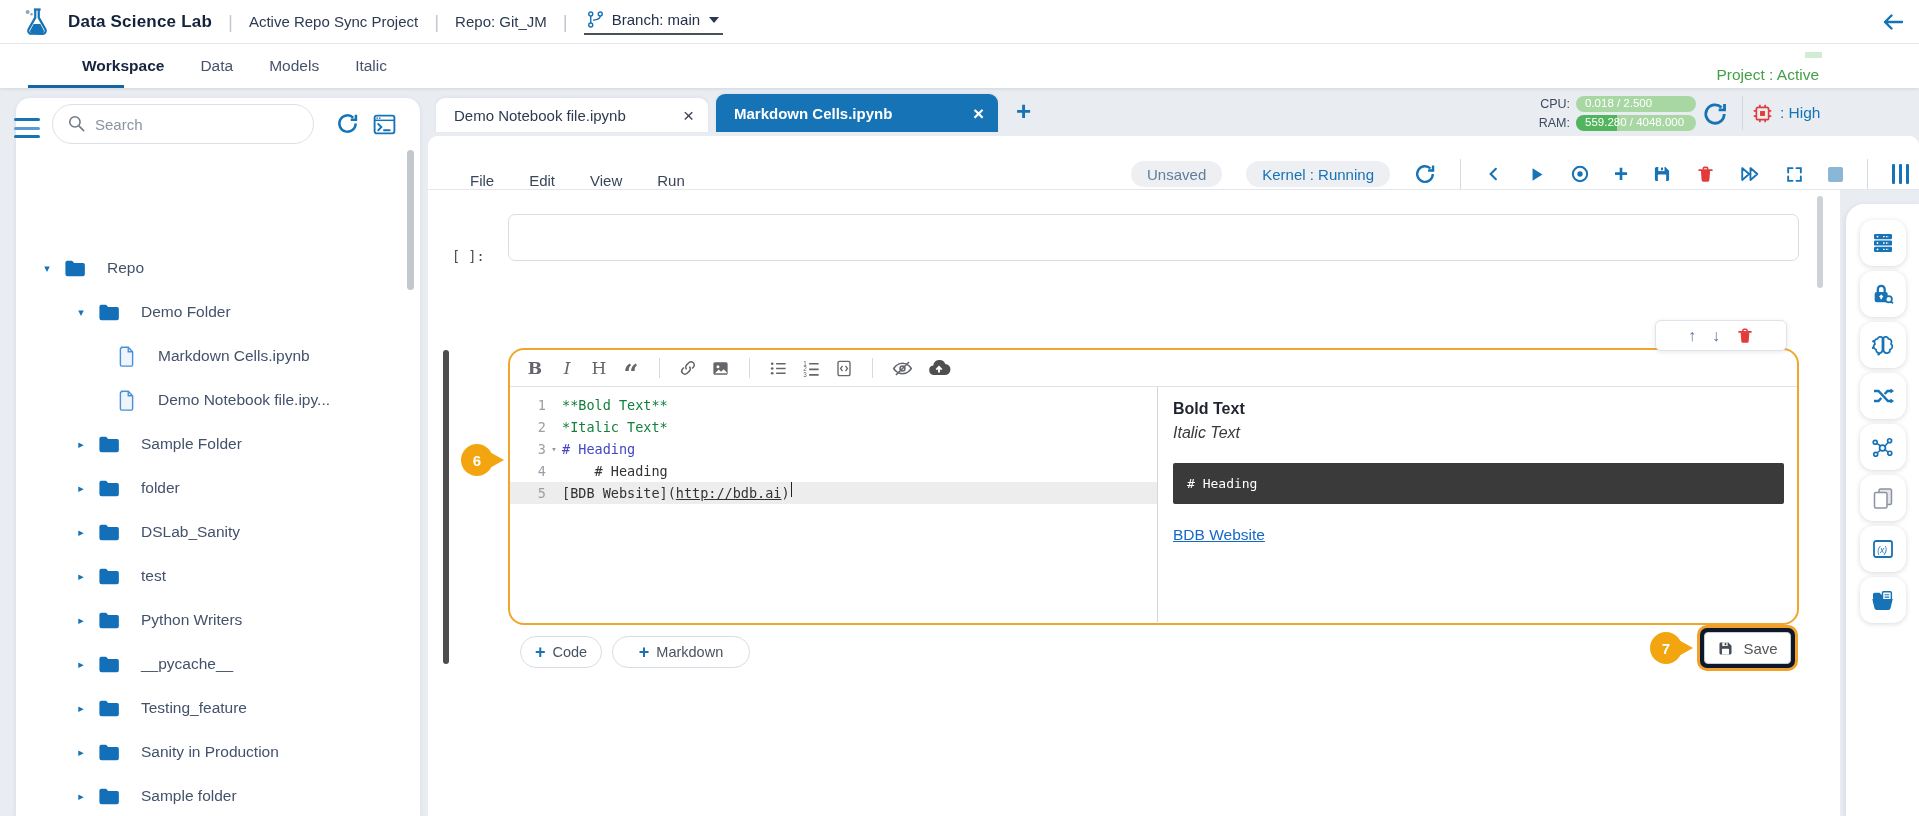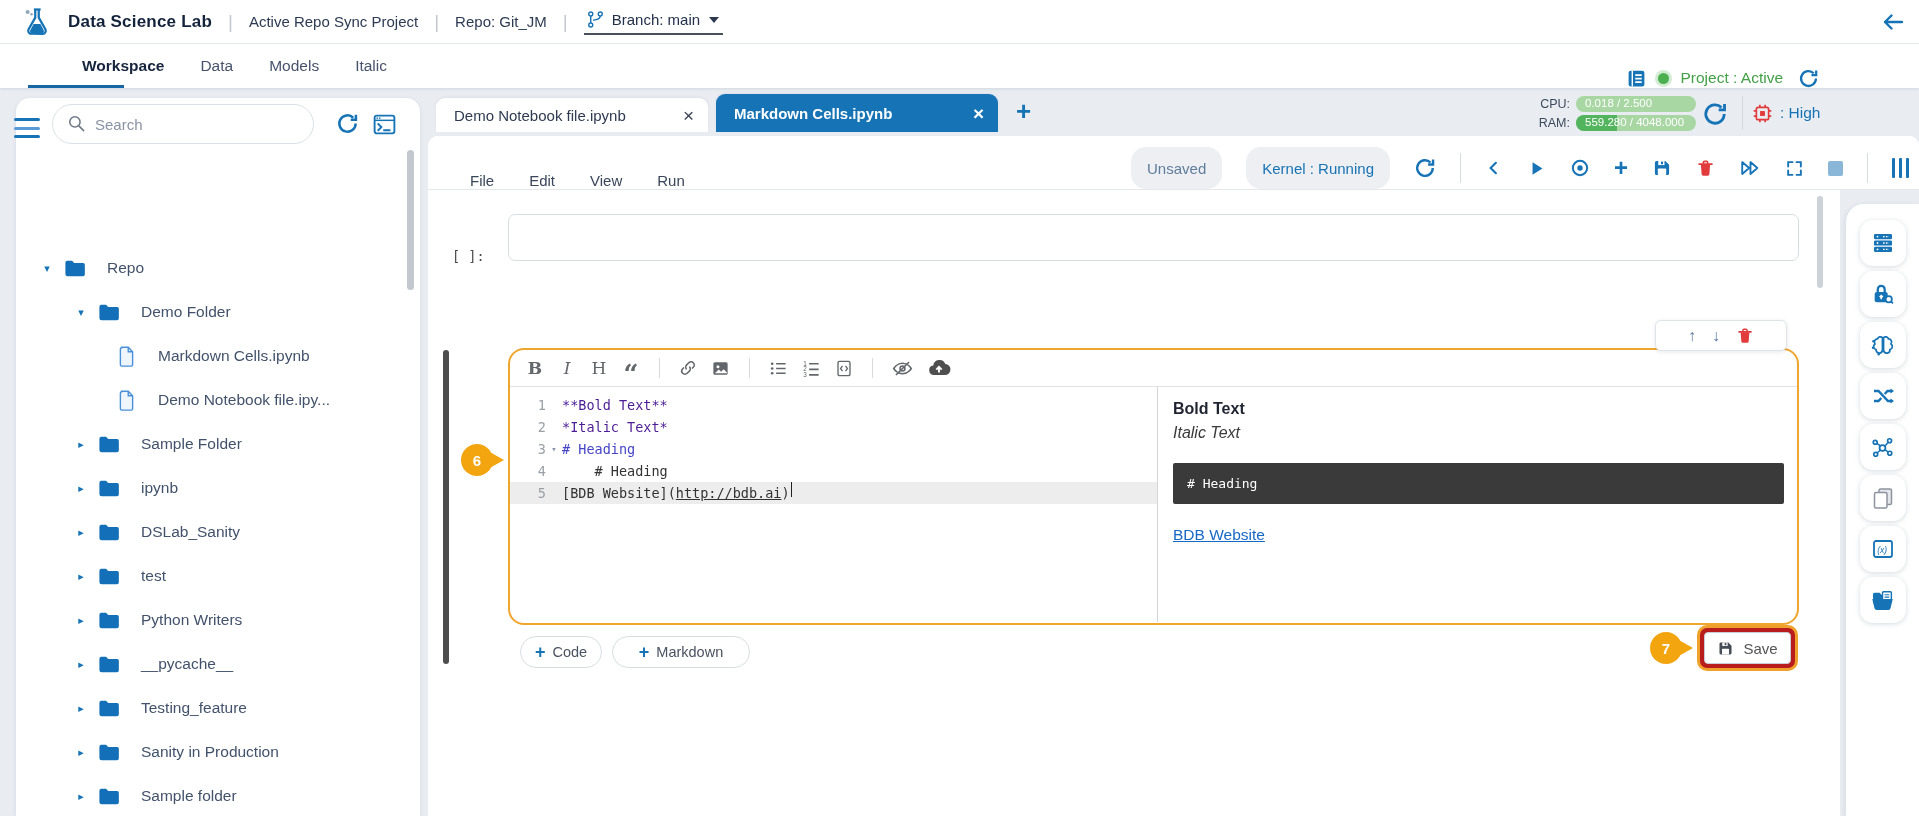--- a/index.html
+++ b/index.html
@@ -16,21 +16,21 @@
   .branch .lbl { font-size:15px; color:#22304a; }
   .caret { width:0;height:0;border-left:5px solid transparent;border-right:5px solid transparent;border-top:6px solid #2b3850; margin-left:2px;}
   .backbtn { position:absolute; right:14px; top:10px; color:#1673b6; cursor:pointer;}
 
   
   .navrow { position:absolute; left:0; top:44px; width:1919px; height:44px; background:#fff; box-shadow:0 1px 3px rgba(40,60,90,.12); z-index:25; }
   .navtabs { position:absolute; left:38px; top:0; height:44px; display:flex; gap:36px; align-items:center;}
   .navtab { font-size:15.5px; color:#46526b; cursor:pointer; }
   .navtab.active { color:#16243e; font-weight:bold;margin-left:44px; }
   .navunderline { position:absolute; left:28px; bottom:0; width:96px; height:3px; background:#1666a5; }
-  .navright { position:absolute; right:100px; top:12px; height:44px; display:flex; align-items:center; gap:11px;}
+  .navright { position:absolute; right:100px; top:0; height:44px; display:flex; align-items:flex-end; gap:11px;flex-direction:column;}
   .statusdot { width:11px; height:11px; border-radius:50%; background:#4caf50; box-shadow:0 0 0 3px rgba(76,175,80,.25);}
   .statustext { font-size:15.5px; color:#43a047; }
 
   
   .sidebar { position:absolute; left:16px; top:98px; width:404px; height:718px; background:#fff; border-radius:14px 14px 0 0; box-shadow:0 1px 4px rgba(40,60,90,.10); overflow:hidden; z-index:5;}
   .burger { position:absolute; left:14px; top:118px; width:26px; height:20px; display:flex; flex-direction:column; justify-content:space-between; cursor:pointer; z-index:6;}
   .burger i { display:block; height:3px; background:#1673b6; border-radius:2px; }
   .burger i:nth-child(2){ background:#5b9bd5; }
   .searchwrap { position:absolute; left:52px; top:104px; width:262px; height:40px; z-index:6;}
   .searchwrap input { width:100%; height:100%; border:1px solid #dde1e7; border-radius:20px; padding:0 14px 0 42px; font-size:15px; color:#333; outline:none; font-family:"Liberation Sans",sans-serif;}
@@ -63,21 +63,21 @@
   .vsep { position:absolute; width:1px; background:#d4d8de; }
   .high { position:absolute; font-size:15.5px; color:#1673b6; }
 
   
   .panel { position:absolute; left:428px; top:136px; width:1491px; height:680px; background:#fff; border-radius:10px 10px 0 0; z-index:4;}
   .rightgap { position:absolute; left:1840px; top:190px; width:79px; height:626px; background:#e9edf2; z-index:5;}
   .nbtoolbar { position:absolute; left:428px; top:136px; width:1491px; height:54px; border-bottom:1px solid #e4e7eb; display:flex; align-items:flex-end; z-index:6; background:#fff; border-radius:10px 10px 0 0;}
   .menus { display:flex; gap:35px; padding-left:42px; }
   .menu { font-size:15px; color:#39465a; cursor:pointer;}
   .nbright { position:absolute; right:10px; display:flex; align-items:center; gap:24px; }
-  .pill { height:42px; border-radius:15px; background:#edeff2; display:flex; align-items:center; padding:0 16px; font-size:15px;}
+  .pill { height:26px; border-radius:15px; background:#edeff2; display:flex; align-items:center; padding:0 16px; font-size:15px;}
   .pill.unsaved { color:#5f7d9c; }
   .pill.kernel { color:#1673b6; }
   .tbi { color:#1673b6; cursor:pointer; display:flex; align-items:center;}
   .tbdiv { width:1px; height:30px; background:#d7dbe0; }
   .cols3 { display:flex; gap:4px; cursor:pointer;}
   .cols3 i { width:3px; height:20px; background:#1673b6; border-radius:1px;}
 
   
   .prompt { position:absolute; left:452px; top:248px; font-family:"DejaVu Sans Mono",monospace; font-size:13.5px; color:#4a4a4a; z-index:6;}
   .emptycell { position:absolute; left:508px; top:214px; width:1291px; height:47px; border:1px solid #d8dde4; border-radius:7px; background:#fff; z-index:6;}
@@ -90,36 +90,36 @@
   .mdbtn { color:#63676b; cursor:pointer; display:flex; align-items:center; justify-content:center; min-width:18px;}
   .mdbtn.serif { font-family:"DejaVu Serif",serif; font-size:17px; }
   .mddiv { width:1px; height:20px; background:#d9d9d9; margin:0 5px;}
   .mdbody { display:flex; height:235px; }
   .edpane { width:648px; border-right:1px solid #d6d6d6; padding-top:7px; font-family:"DejaVu Sans Mono",monospace; font-size:13.5px;}
   .eline { display:flex; height:22px; line-height:22px; }
   .eline.activeln { background:#ededed; }
   .gut { width:36px; text-align:right; color:#9aa0a6; flex:none;}
   .fold { width:16px; font-size:9px; color:#8796a8; text-align:center; flex:none; }
   .code { white-space:pre; color:#333; }
-  .tok-g { color:#4c1d95; } .tok-h { color:#4545c8; }
+  .tok-g { color:#15803d; } .tok-h { color:#4545c8; }
   .tok-url { text-decoration:underline; }
   .cursor { display:inline-block; width:1.5px; height:15px; background:#222; vertical-align:-3px; margin-left:1px;}
 
   .pvpane { flex:1; padding:13px 10px 16px 15px; }
   .pv-b { font-size:16px; font-weight:bold; color:#1f2430; }
   .pv-i { font-size:16px; font-style:italic; color:#3a3a3a; margin-top:6px;}
   .pv-h1 { font-size:31px; font-weight:500; color:#1f2430; margin-top:16px; letter-spacing:.2px;}
   .pv-code { margin-top:21px; height:41px; line-height:41px; background:#3a3a3a; color:#fff; font-family:"DejaVu Sans Mono",monospace; font-size:13px; padding-left:14px; border-radius:2px; margin-right:3px;}
   .pv-link { margin-top:22px; font-size:15.5px; color:#1668c7; text-decoration:underline; cursor:pointer; display:inline-block;}
 
   .addbtn { position:absolute; height:32px; border:1px solid #d9dde2; border-radius:16px; background:#fff; display:flex; align-items:center; justify-content:center; gap:7px; cursor:pointer; z-index:7;}
   .addbtn .pl { color:#1673b6; font-size:18px; font-weight:bold; line-height:1;}
   .addbtn .tx { color:#4a5361; font-size:14.5px; }
 
-  .saveanno { position:absolute; left:1697px; top:625px; width:101px; height:46px; border:3.5px solid #f0a12b; border-radius:10px; background:#b91c1c; display:flex; align-items:center; justify-content:center; z-index:9;}
+  .saveanno { position:absolute; left:1697px; top:625px; width:101px; height:46px; border:3.5px solid #f0a12b; border-radius:10px; background:#0f172a; display:flex; align-items:center; justify-content:center; z-index:9;}
   .savebtn { width:87px; height:32px; border:1px solid #c8cdd3; border-radius:4px; background:#fff; display:flex; align-items:center; justify-content:center; gap:9px; cursor:pointer;}
   .savebtn .tx { font-size:15px; color:#555; }
 
   .badge { position:absolute; width:32px; height:32px; border-radius:50%; background:#f3a50f; color:#fff; font-size:15px; font-weight:bold; display:flex; align-items:center; justify-content:center; z-index:10;}
   .btail { position:absolute; width:0; height:0; border-top:9px solid transparent; border-bottom:9px solid transparent; border-left:16px solid #f3a50f; z-index:9;}
 
   
   .rail { position:absolute; left:1846px; top:204px; width:73px; height:612px; background:#fff; border-radius:18px 0 0 0; box-shadow:-1px 1px 5px rgba(40,60,90,.10); display:flex; flex-direction:column; align-items:center; padding-top:16px; gap:5px; z-index:8;}
   .railbtn { width:46px; height:46px; flex:none; border-radius:13px; background:#fff; box-shadow:0 1px 5px rgba(30,50,80,.18); display:flex; align-items:center; justify-content:center; color:#1673b6; cursor:pointer;}
   .nb-scroll { position:absolute; left:1817px; top:196px; width:6px; height:92px; background:#cdd2d9; border-radius:3px; z-index:7;}
@@ -391,21 +391,21 @@
         <svg class="fic" width="23" height="23" style="color:#1370b8">
           <use href="#i-folder"></use>
         </svg>
         <span class="lbl">Sample Folder</span>
       </div>
     <div class="trow lvl1">
         <span class="tgl">▸</span>
         <svg class="fic" width="23" height="23" style="color:#1370b8">
           <use href="#i-folder"></use>
         </svg>
-        <span class="lbl">ipynb</span>
+        <span class="lbl">folder</span>
       </div>
     <div class="trow lvl1">
         <span class="tgl">▸</span>
         <svg class="fic" width="23" height="23" style="color:#1370b8">
           <use href="#i-folder"></use>
         </svg>
         <span class="lbl">DSLab_Sanity</span>
       </div>
     <div class="trow lvl1">
         <span class="tgl">▸</span>

